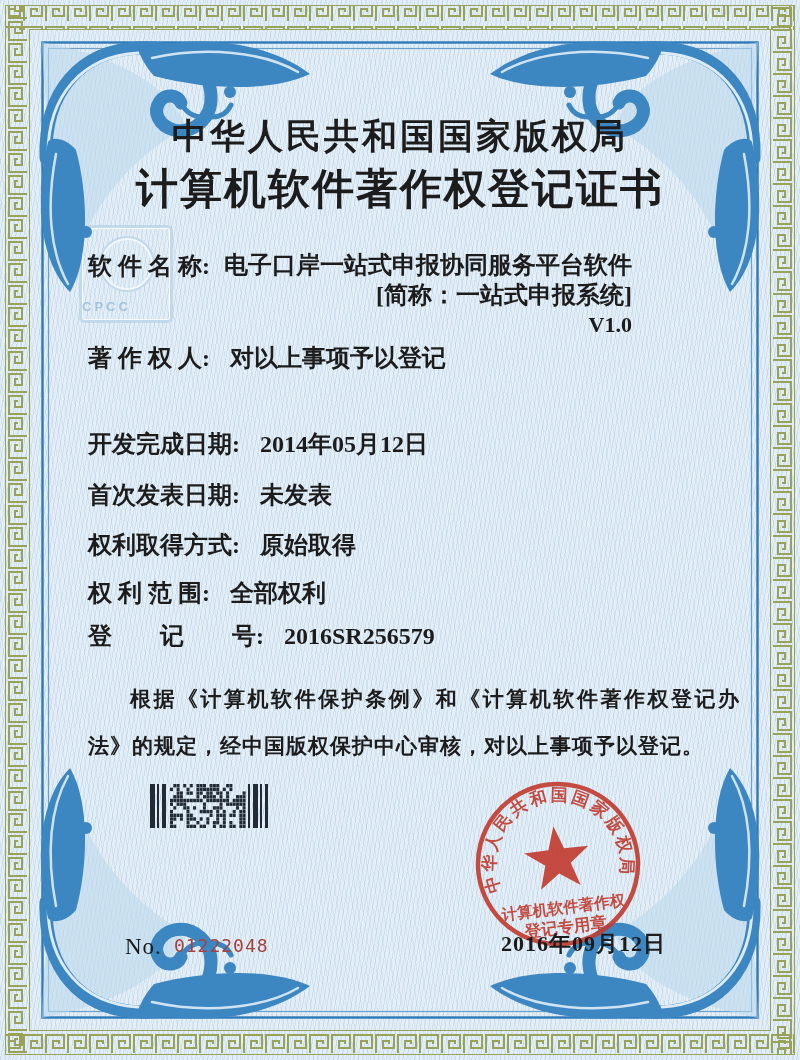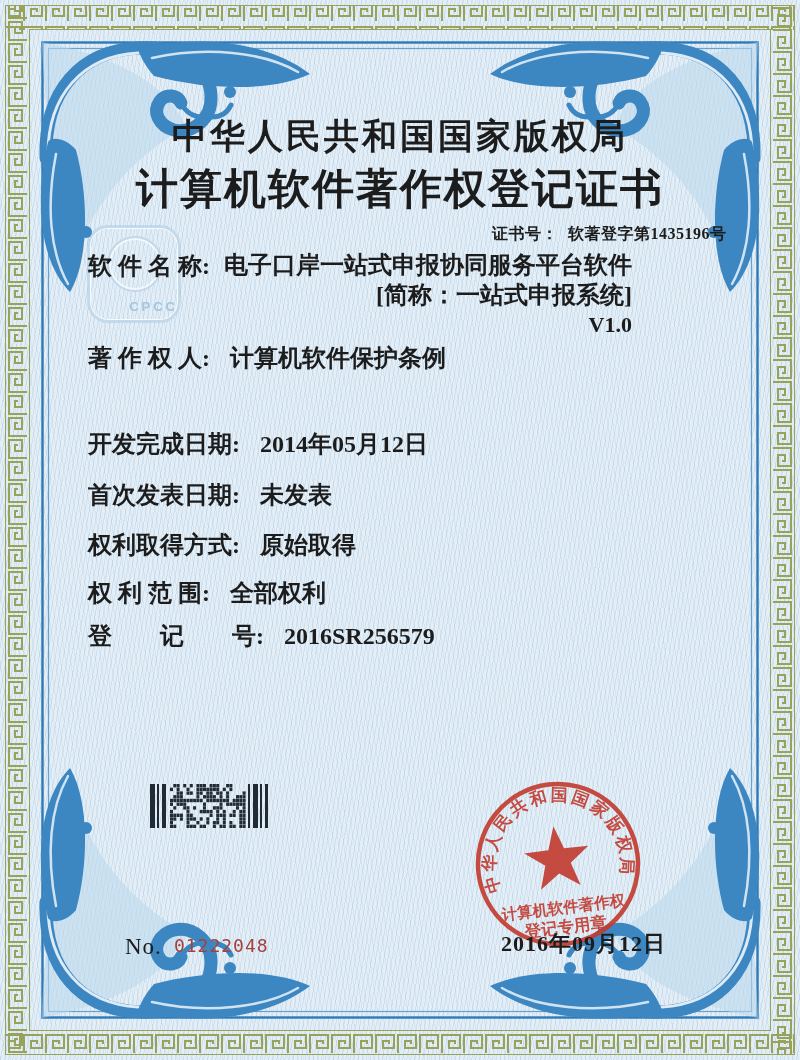--- a/index.html
+++ b/index.html
@@ -29,24 +29,24 @@
   .orn.br{bottom:34px;right:34px;transform:scale(-1,-1);}
   .o-soft{fill:#bcd8ec;opacity:.55;}
   .o-main{fill:none;stroke:var(--frame-blue,#3c86c2);stroke-width:13;stroke-linecap:round;}
   .o-hl{fill:none;stroke:#ddebf7;stroke-width:3;stroke-linecap:round;}
   .o-leaf{fill:var(--frame-blue,#3c86c2);}
   .o-vein{fill:none;stroke:#cfe3f2;stroke-width:2.5;stroke-linecap:round;}
   .o-curl{fill:none;stroke:var(--frame-blue,#3c86c2);stroke-width:5;stroke-linecap:round;}
   .o-dot{fill:var(--frame-blue,#3c86c2);}
 
   .watermark{
-    position:absolute;left:88px;top:226px;width:88px;height:92px;z-index:1;
-    border:2px solid rgba(190,215,235,.9);border-radius:20px;
+    position:absolute;left:80px;top:226px;width:88px;height:92px;z-index:1;
+    border:2px solid rgba(190,215,235,.9);border-radius:4px;
     box-shadow:0 0 0 1px rgba(150,185,210,.35), inset 0 0 0 1px rgba(255,255,255,.8);
-    text-align:right;
+    text-align:left;
   }
   .watermark .wm-circle{
     position:absolute;left:17px;top:8px;width:52px;height:52px;border-radius:50%;
     border:2px solid rgba(190,215,235,.9);box-shadow:inset 0 0 0 2px rgba(255,255,255,.7);
   }
   .watermark .wm-text{
     position:absolute;left:0;right:0;bottom:6px;
     font-family:"Liberation Sans",sans-serif;font-size:13px;letter-spacing:3px;
     color:rgba(160,195,220,.95);font-weight:bold;
   }
@@ -155,36 +155,33 @@
 
   <div class="watermark">
     <div class="wm-circle"></div>
     <div class="wm-text">CPCC</div>
   </div>
 
   <div class="content">
     <div class="title1">中华人民共和国国家版权局</div>
     <div class="title2">计算机软件著作权登记证书</div>
 
-    <div class="certno">
-      <span>证书号：</span><span class="cv">软著登字第1435196号</span>
-    </div>
 
     <div class="row r0">
       <span class="lbl">软 件 名 称:</span>
       <span class="val-block">
         <span class="vline">电子口岸一站式申报协同服务平台软件</span>
         <span class="vline">[简称：一站式申报系统]</span>
         <span class="vline vver">V1.0</span>
       </span>
     </div>
 
     <div class="row r1">
       <span class="lbl">著 作 权 人:</span>
-      <span class="val">计算机软件保护条例</span>
+      <span class="val">对以上事项予以登记</span>
     </div>
 
     <div class="row r2">
       <span class="lbl">开发完成日期:</span>
       <span class="val">2014年05月12日</span>
     </div>
 
     <div class="row r4">
       <span class="lbl">权利取得方式:</span>
       <span class="val">原始取得</span>
@@ -198,20 +195,21 @@
     <div class="row r5">
       <span class="lbl">权 利 范 围:</span>
       <span class="val">全部权利</span>
     </div>
 
     <div class="row r6">
       <span class="lbl">登　　记　　号:</span>
       <span class="val">2016SR256579</span>
     </div>
 
+    <div class="para">根据《计算机软件保护条例》和《计算机软件著作权登记办法》的规定，经中国版权保护中心审核，对以上事项予以登记。</div>
 
     <div class="barcode"><svg width="120" height="44" viewBox="0 0 120 44">
           <rect x="0" y="0" width="5" height="44" fill="#222b35"></rect>
           <rect x="7" y="0" width="2" height="44" fill="#222b35"></rect>
           <rect x="12" y="0" width="4" height="44" fill="#222b35"></rect>
           <rect x="20" y="3.7" width="3" height="3.4" fill="#222b35"></rect>
           <rect x="20" y="14.8" width="3" height="3.4" fill="#222b35"></rect>
           <rect x="20" y="18.5" width="3" height="3.4" fill="#222b35"></rect>
           <rect x="20" y="25.900000000000002" width="3" height="3.4" fill="#222b35"></rect>
           <rect x="20" y="29.6" width="3" height="3.4" fill="#222b35"></rect>

